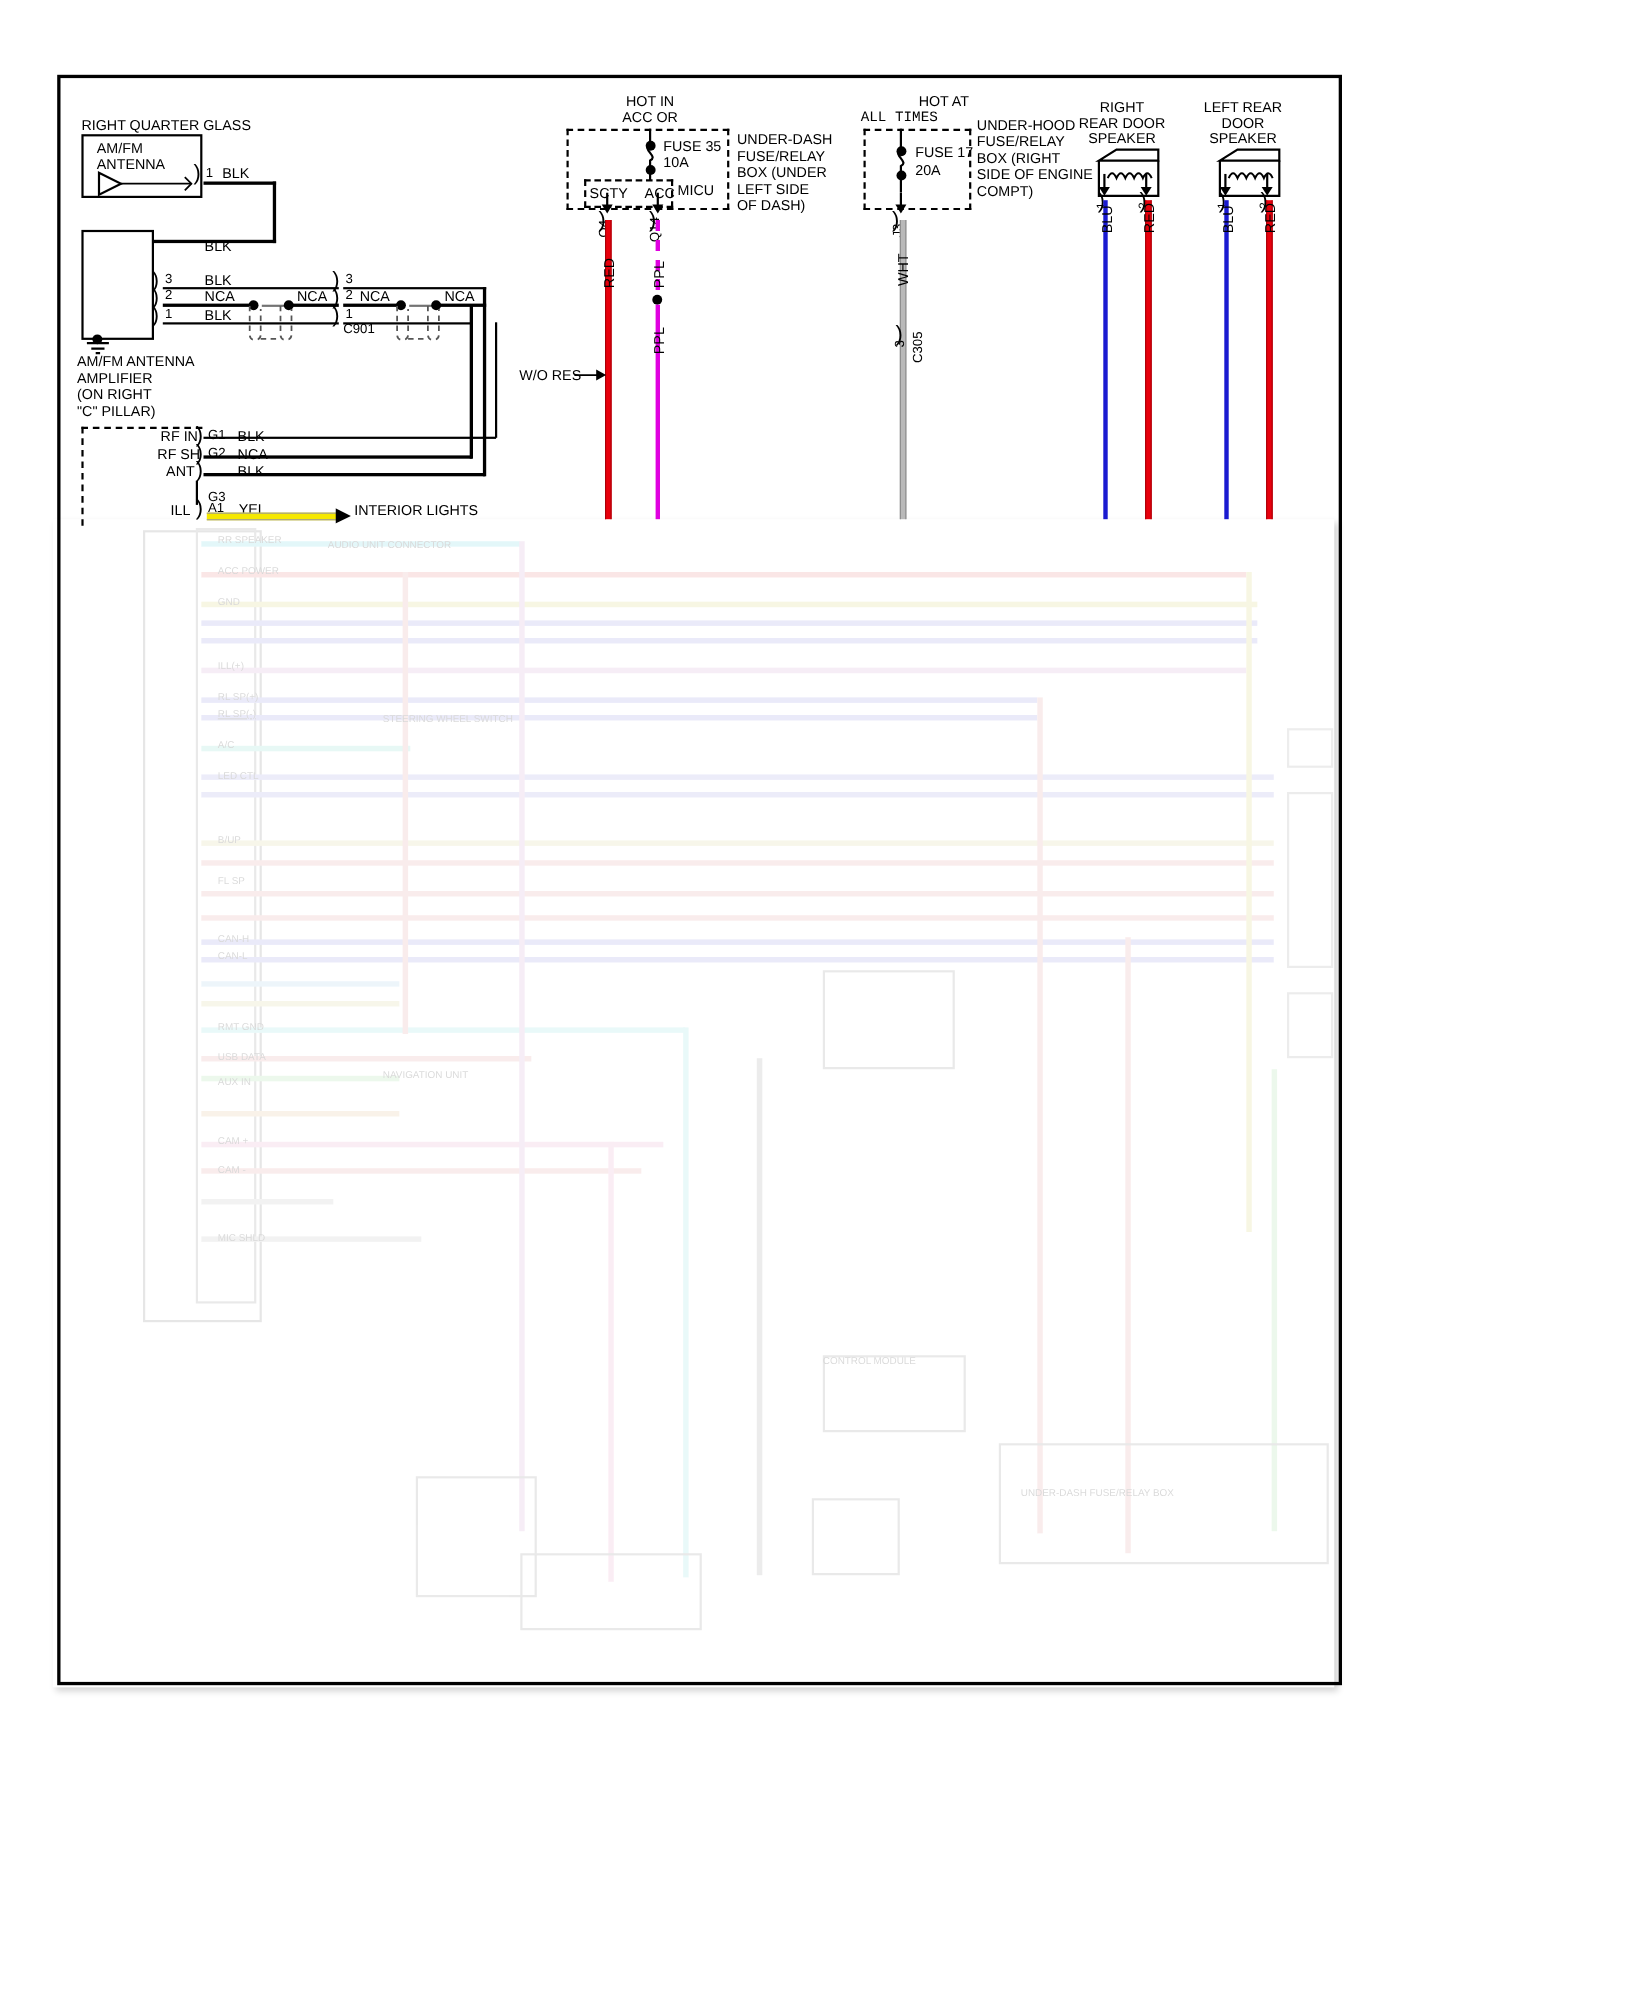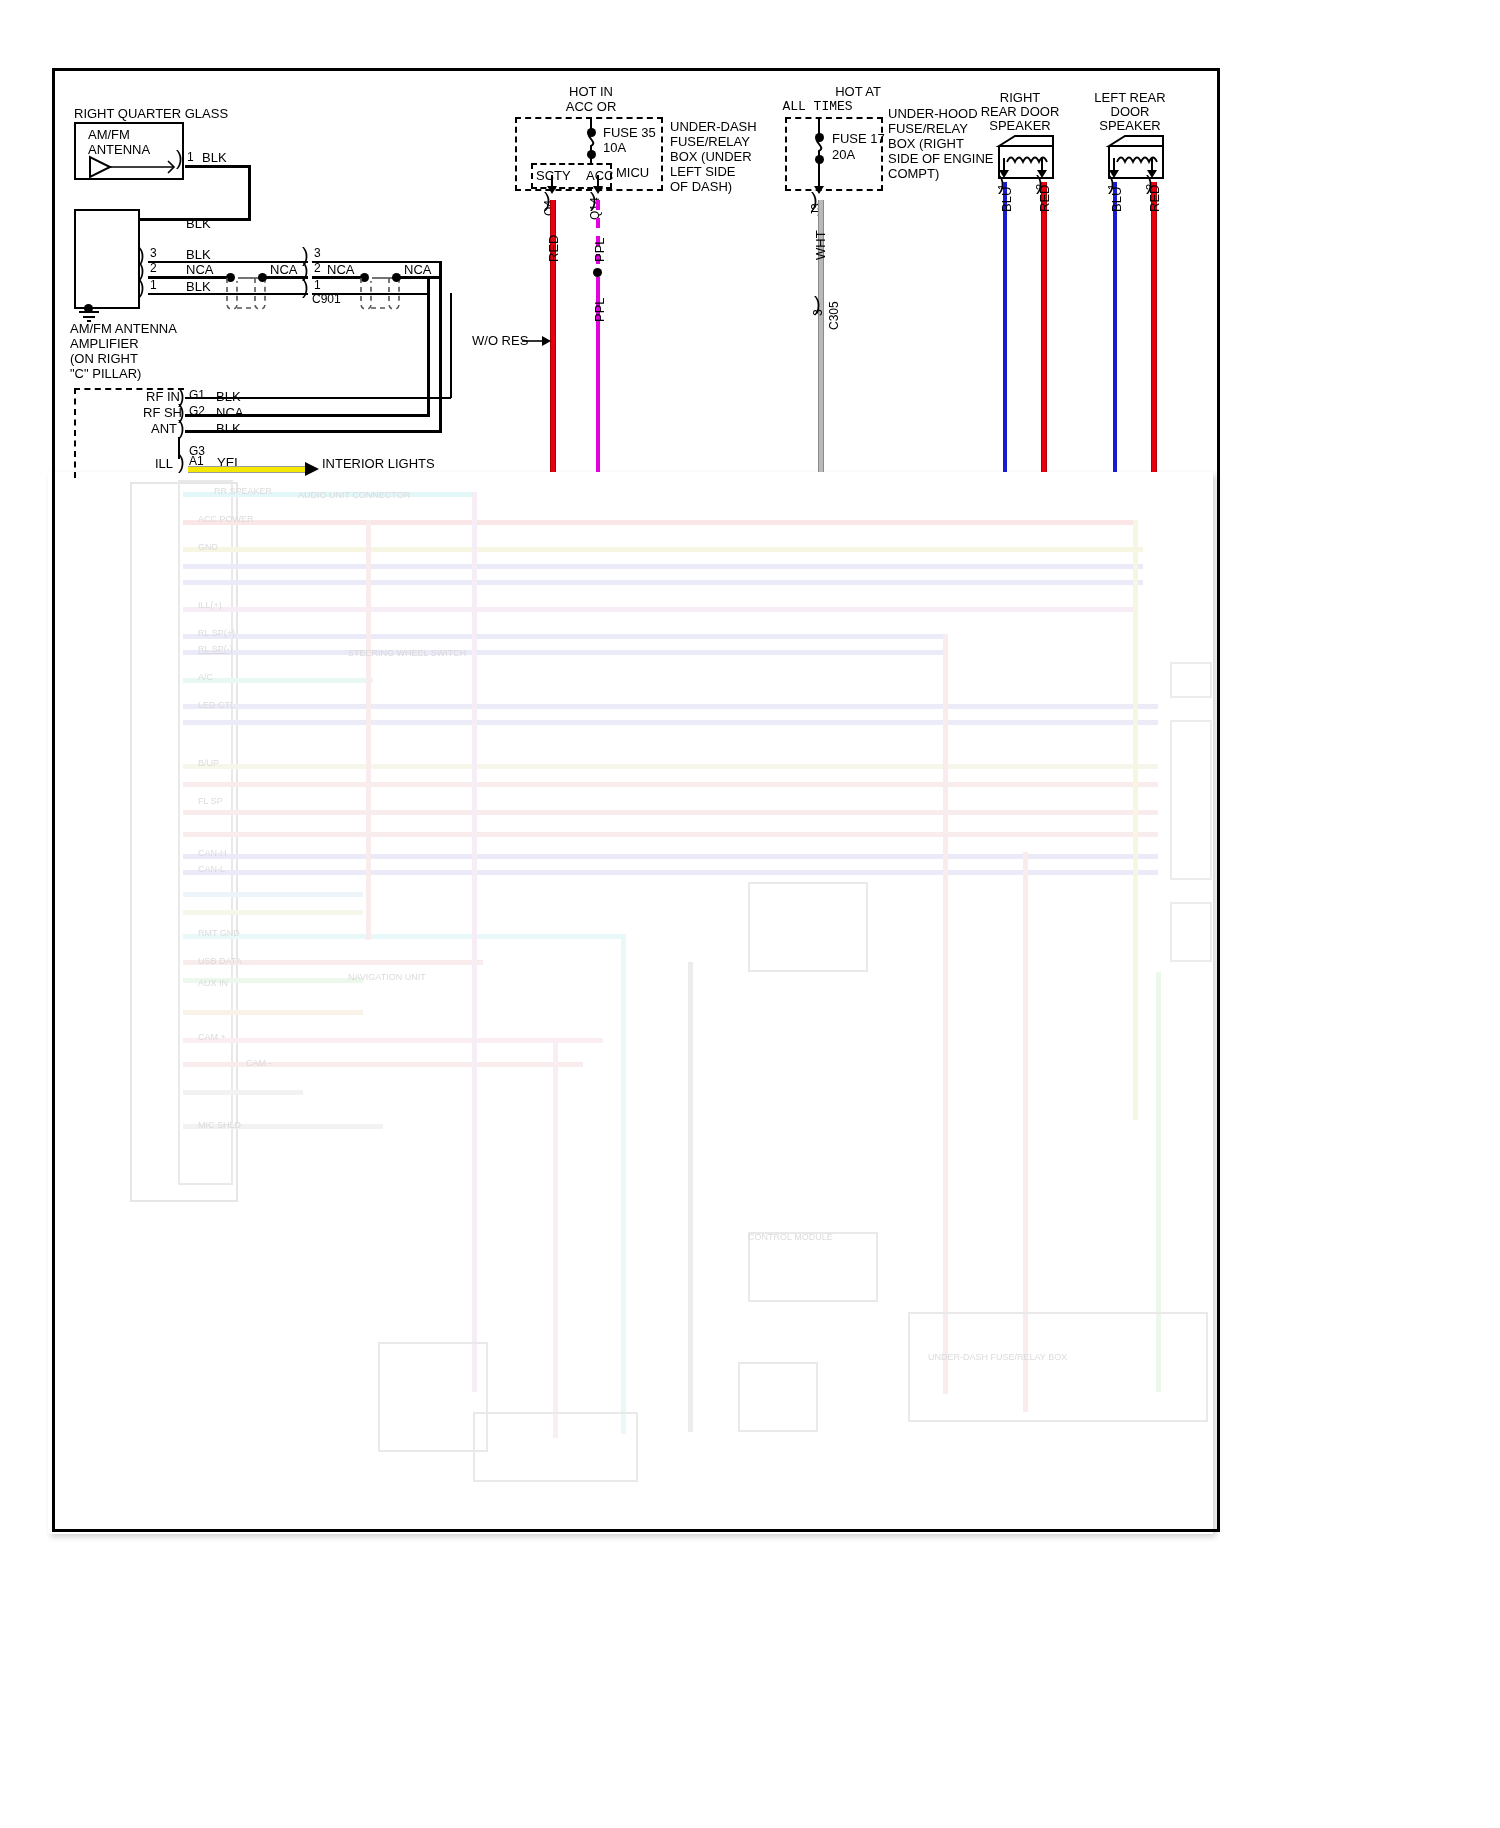--- a/index.html
+++ b/index.html
@@ -92,37 +92,37 @@
     <div class="fbox" style="left:1122px;top:248px;width:42px;height:160px;border-color:#999;"></div>
     <div class="fbox" style="left:1122px;top:430px;width:42px;height:60px;border-color:#999;"></div>
 
     <div class="fbox" style="left:700px;top:410px;width:120px;height:90px;border-color:#888;"></div>
     <div class="fbox" style="left:700px;top:760px;width:130px;height:70px;border-color:#888;"></div>
     <div class="fbox" style="left:860px;top:840px;width:300px;height:110px;border-color:#888;"></div>
     <div class="fbox" style="left:330px;top:870px;width:110px;height:110px;border-color:#888;"></div>
     <div class="fbox" style="left:425px;top:940px;width:165px;height:70px;border-color:#888;"></div>
     <div class="fbox" style="left:690px;top:890px;width:80px;height:70px;border-color:#888;"></div>
 
-    <div class="ftxt" style="left:166px;top:14px;text-align:right;">RR SPEAKER</div>
+    <div class="ftxt" style="left:150px;top:14px;text-align:right;">RR SPEAKER</div>
     <div class="ftxt" style="left:150px;top:42px;">ACC POWER</div>
     <div class="ftxt" style="left:150px;top:70px;">GND</div>
     <div class="ftxt" style="left:150px;top:128px;">ILL(+)</div>
     <div class="ftxt" style="left:150px;top:156px;">RL SP(+)</div>
     <div class="ftxt" style="left:150px;top:172px;text-decoration:underline;">RL SP(-)</div>
     <div class="ftxt" style="left:150px;top:200px;">A/C</div>
     <div class="ftxt" style="left:150px;top:228px;">LED CTL</div>
     <div class="ftxt" style="left:150px;top:286px;">B/UP</div>
     <div class="ftxt" style="left:150px;top:324px;">FL SP</div>
     <div class="ftxt" style="left:150px;top:376px;">CAN-H</div>
     <div class="ftxt" style="left:150px;top:392px;">CAN-L</div>
     <div class="ftxt" style="left:150px;top:456px;">RMT GND</div>
     <div class="ftxt" style="left:150px;top:484px;">USB DATA</div>
     <div class="ftxt" style="left:150px;top:506px;">AUX IN</div>
     <div class="ftxt" style="left:150px;top:560px;">CAM +</div>
-    <div class="ftxt" style="left:150px;top:586px;margin-left:48px;">CAM -</div>
+    <div class="ftxt" style="left:150px;top:586px;">CAM -</div>
     <div class="ftxt" style="left:150px;top:648px;">MIC SHLD</div>
     <div class="ftxt" style="left:250px;top:18px;">AUDIO UNIT CONNECTOR</div>
     <div class="ftxt" style="left:300px;top:176px;">STEERING WHEEL SWITCH</div>
     <div class="ftxt" style="left:300px;top:500px;">NAVIGATION UNIT</div>
     <div class="ftxt" style="left:700px;top:760px;">CONTROL MODULE</div>
     <div class="ftxt" style="left:880px;top:880px;">UNDER-DASH FUSE/RELAY BOX</div>
   </div>
 
   <div class="frame" style="left:52px;top:68px;width:1162px;height:1458px;"></div>
 

